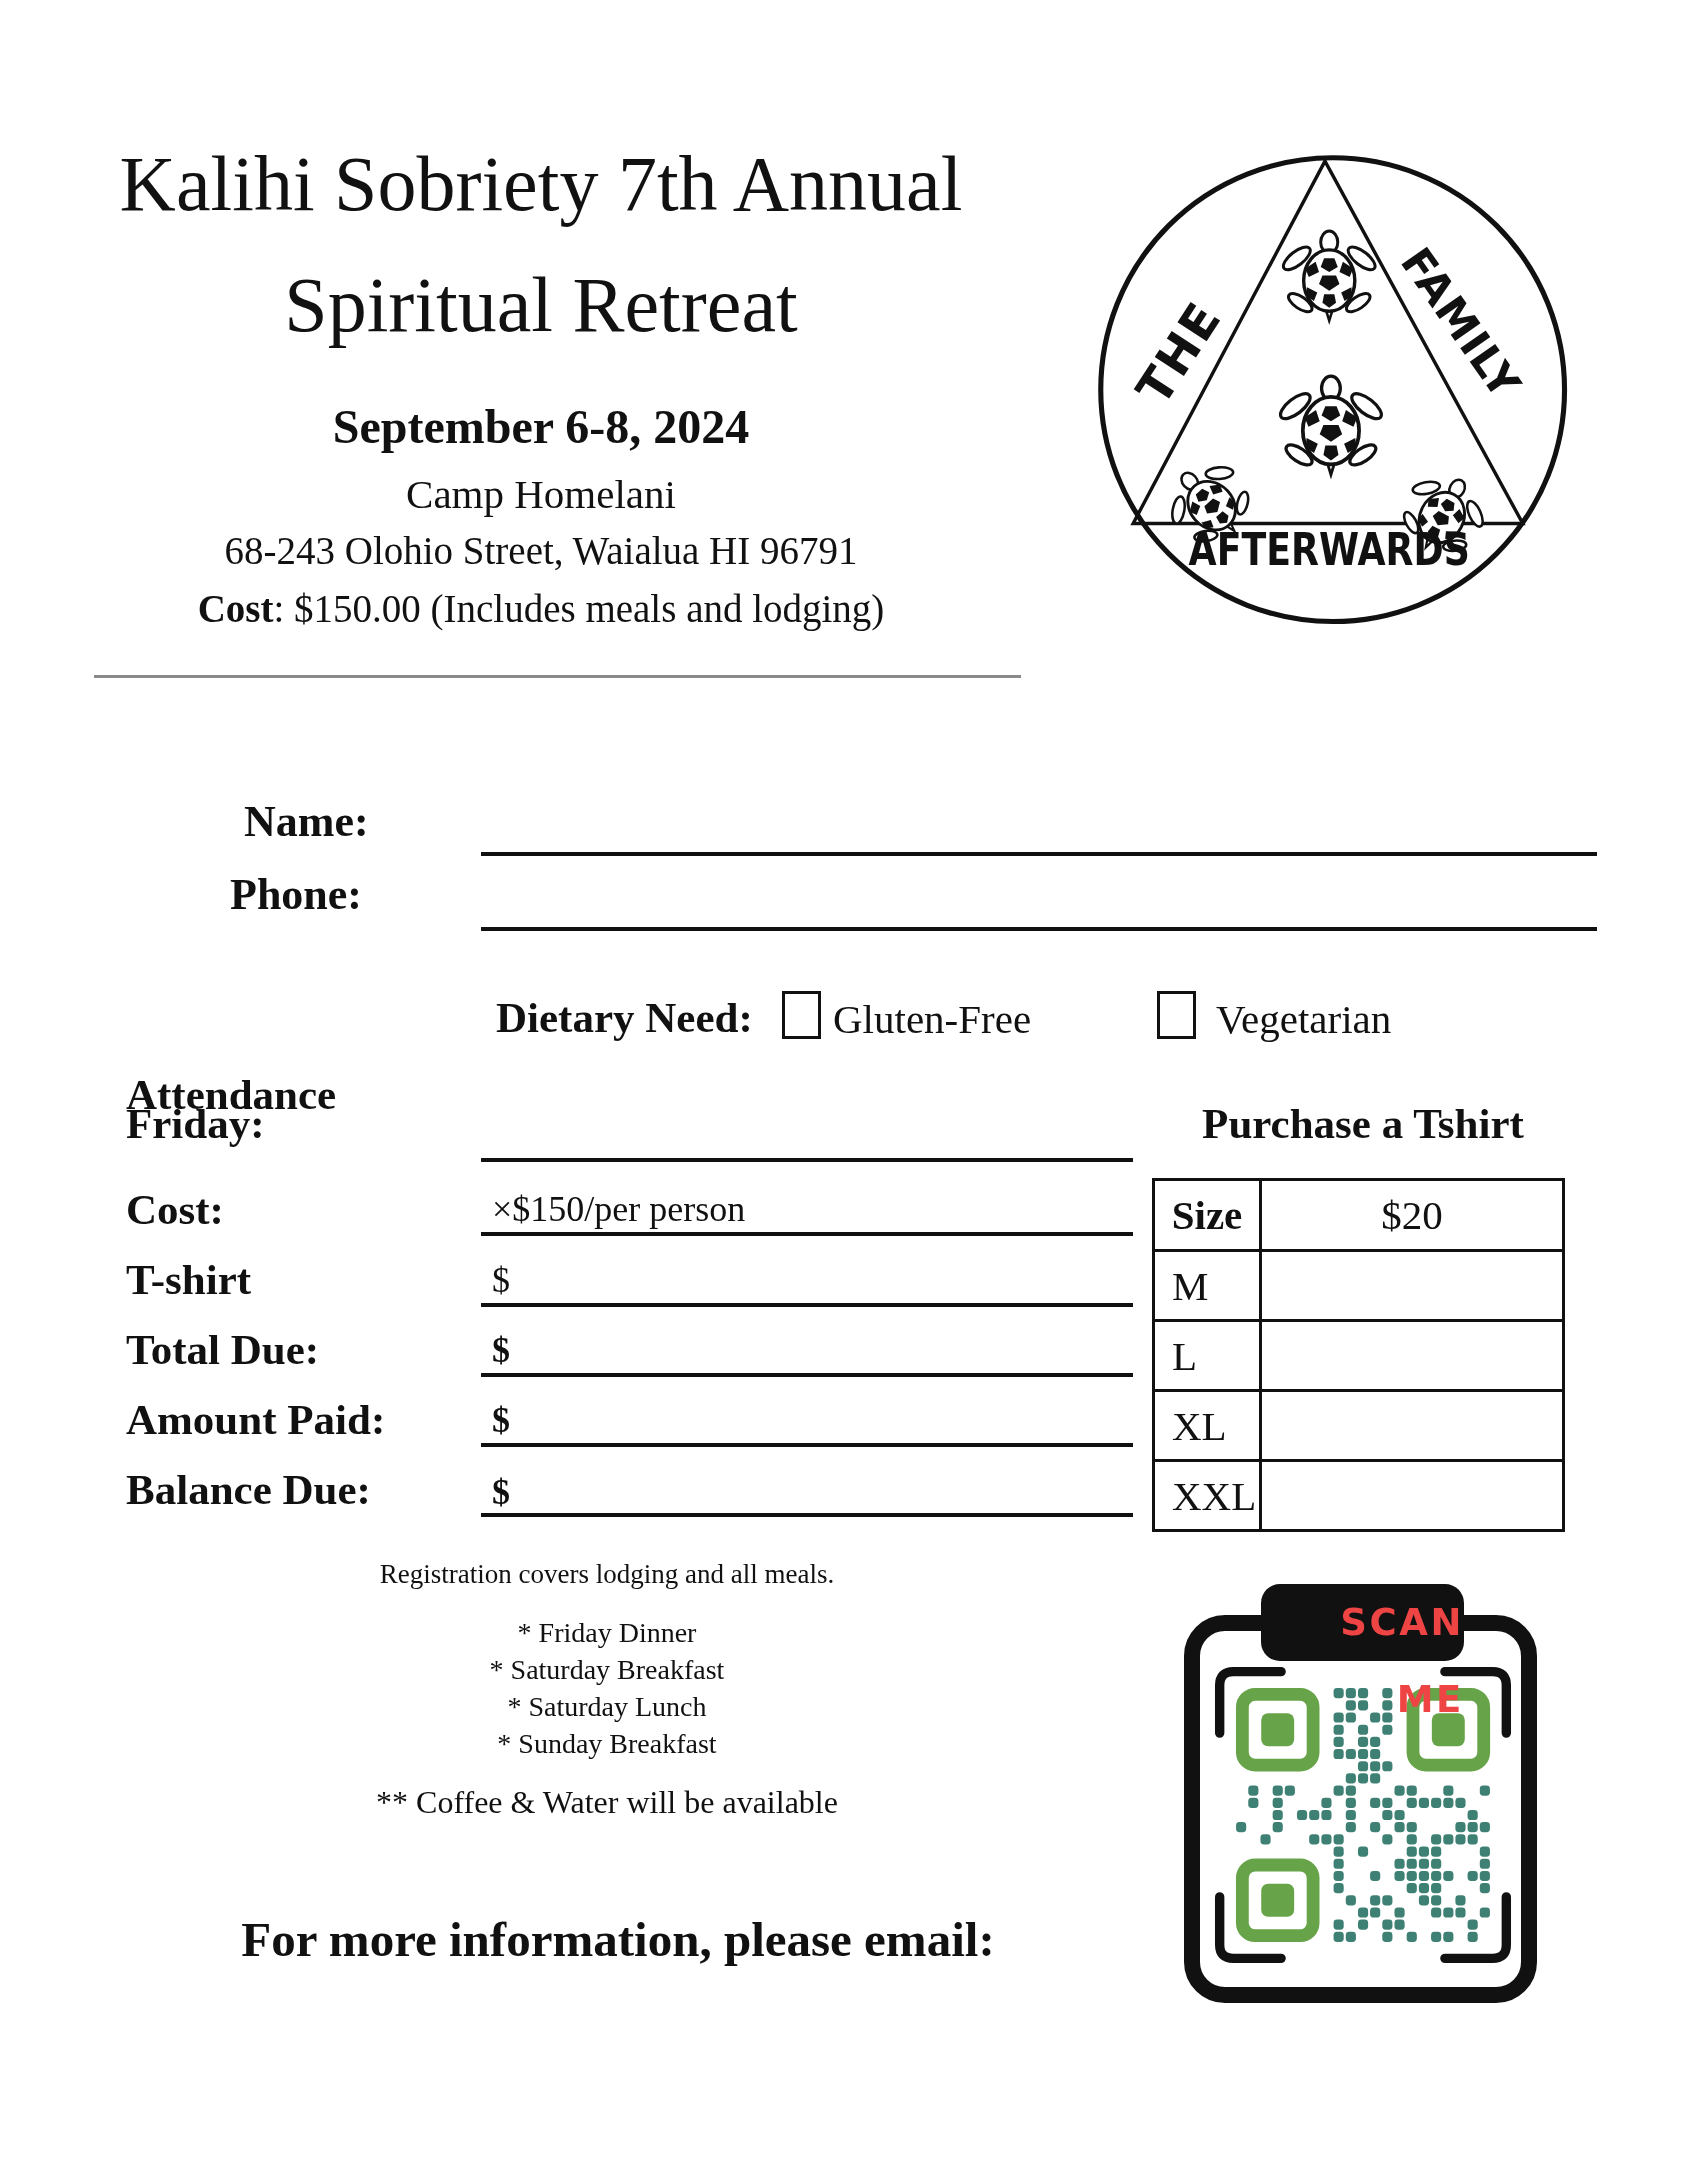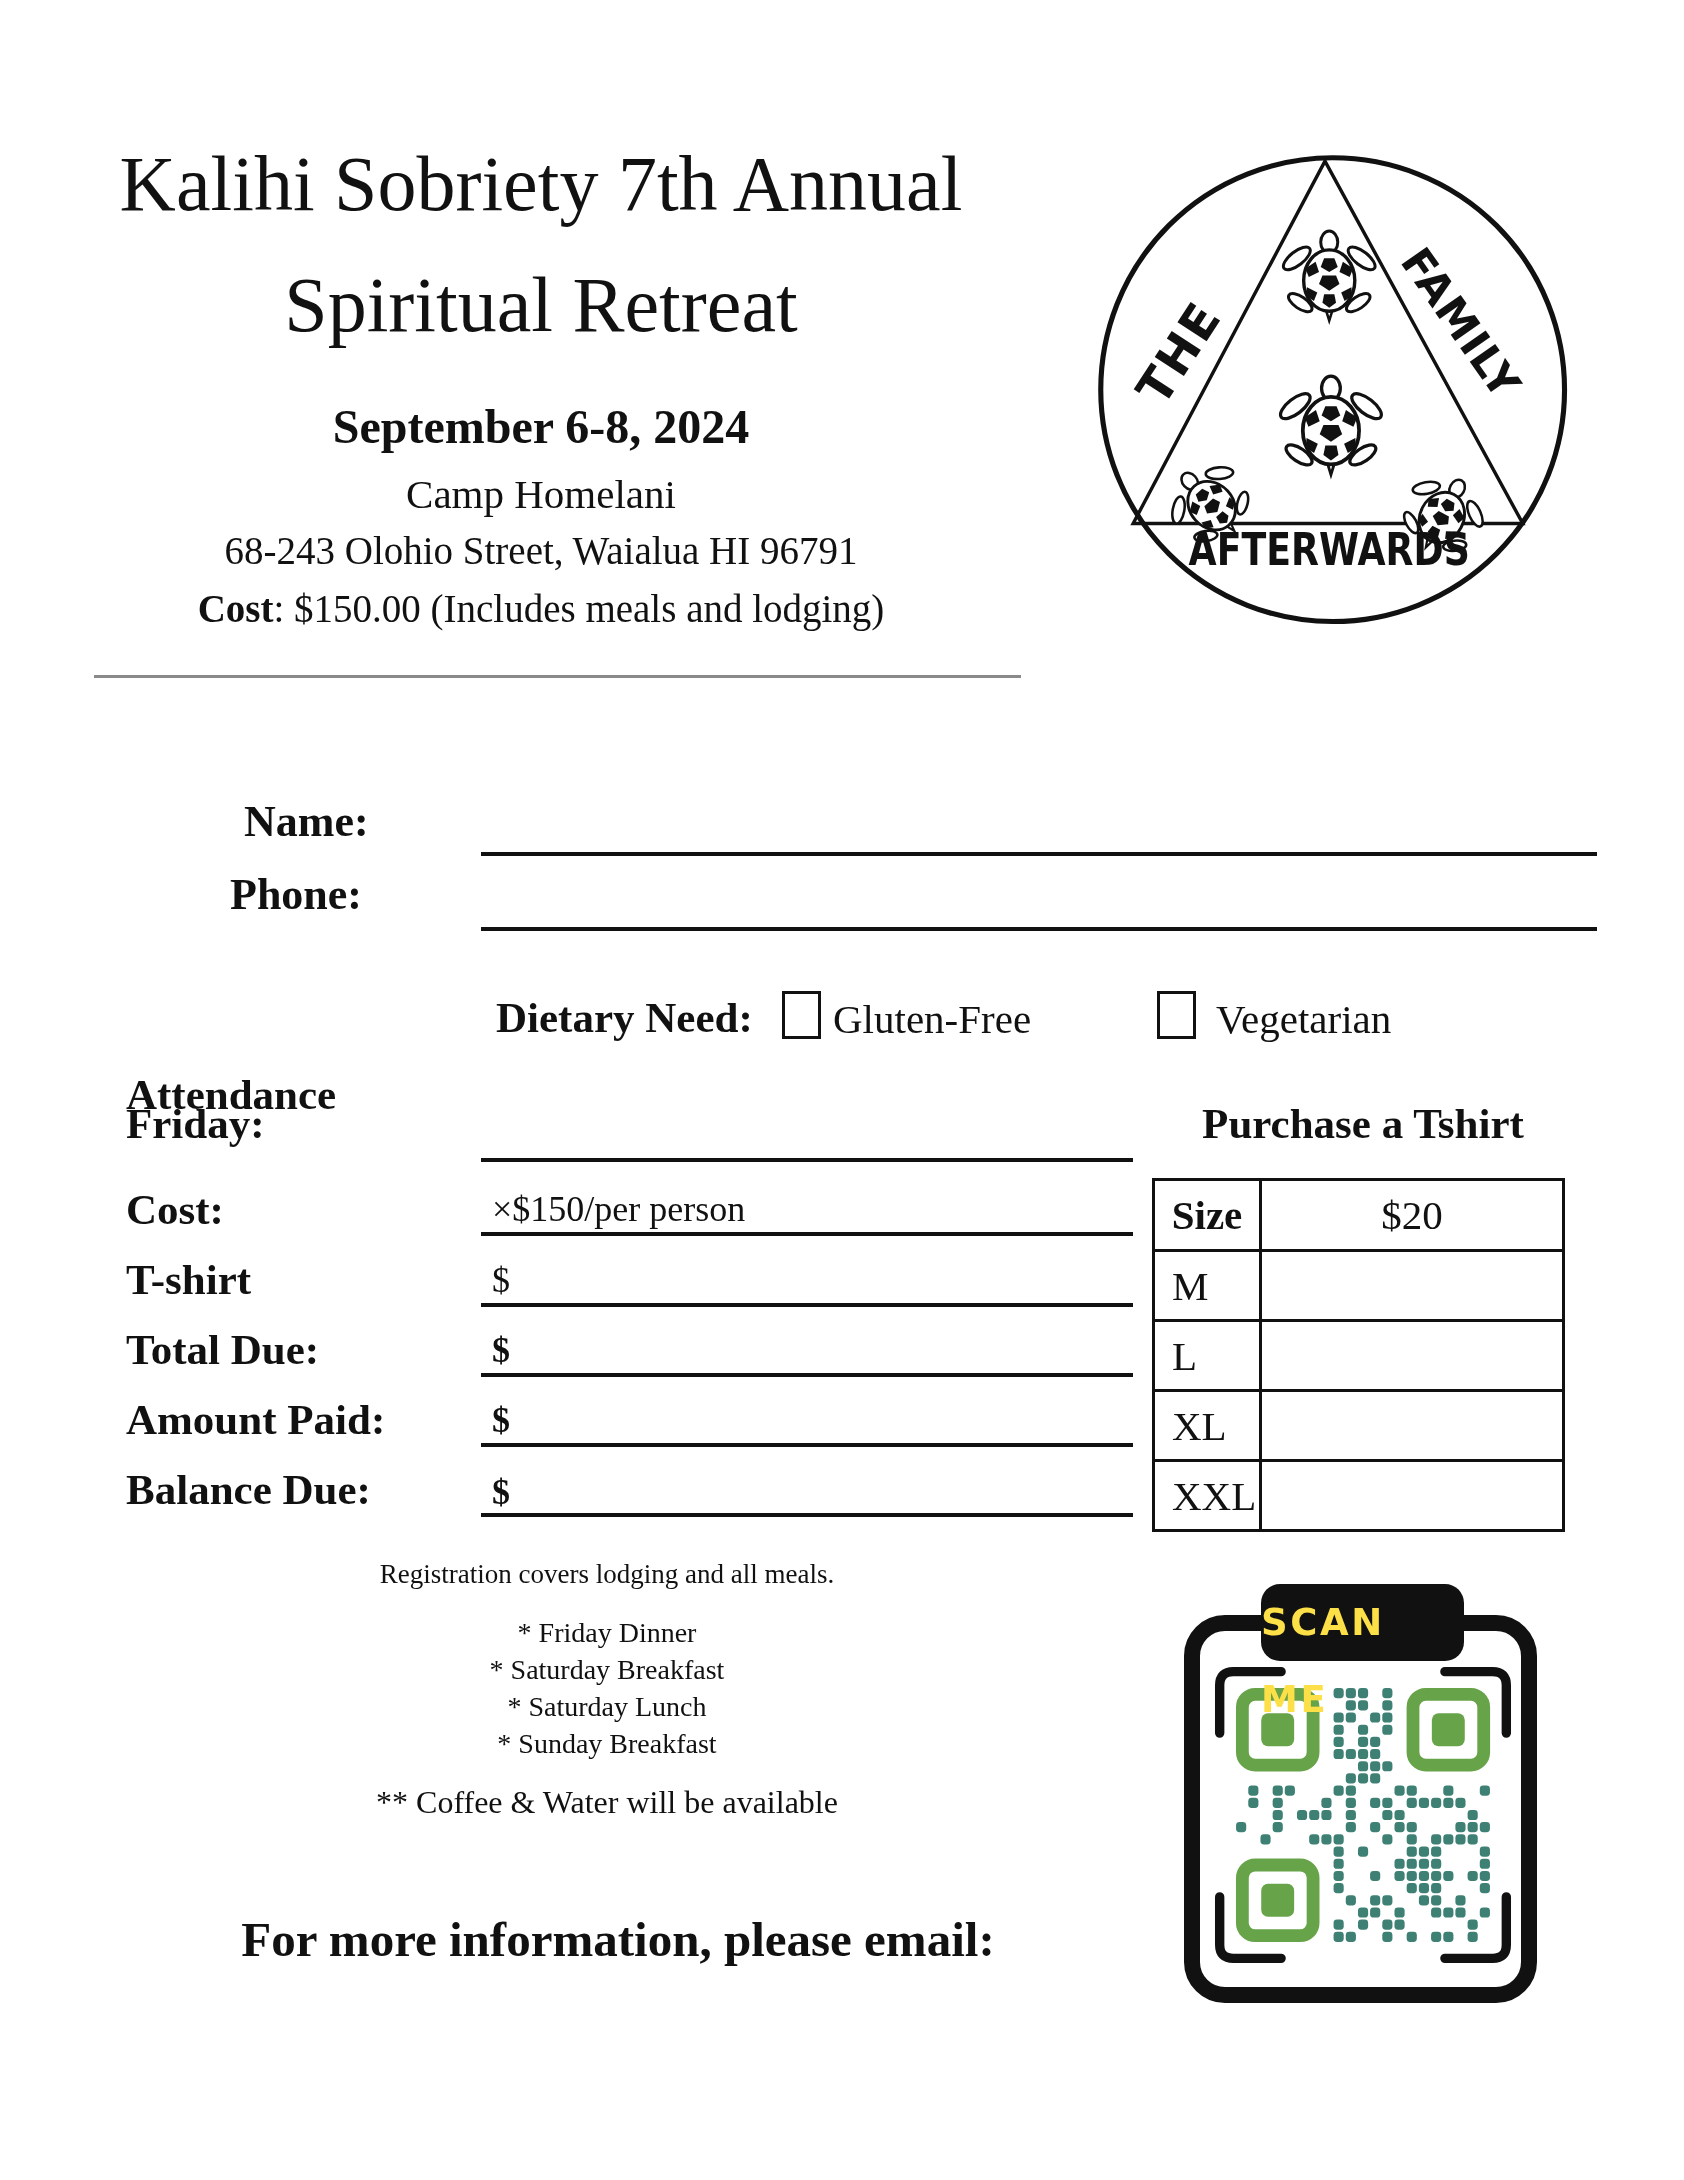--- a/index.html
+++ b/index.html
@@ -14,22 +14,22 @@
   .lbl{font-size:43px;font-weight:bold;line-height:1.05;}
   .val{font-size:36px;line-height:1.05;}
   #shirt-table{border-collapse:collapse;}
   #shirt-table td{border:3.4px solid #111;font-size:41px;padding:0 0 0 17px;}
   #shirt-table td.hdr1{font-weight:bold;text-align:center;padding:0;}
   #shirt-table td.hdr2{text-align:center;padding:0;}
   #shirt-table td.fill{padding:0;}
   .qr-frame{position:absolute;left:1184px;top:1615px;width:353px;height:388px;
             border:16px solid #111;border-radius:41px;background:#fff;box-sizing:border-box;}
   .scan-pill{position:absolute;left:1261px;top:1584px;width:203px;height:77px;background:#111;
-             border-radius:19px;color:#fde047;font-family:"DejaVu Sans","Liberation Sans",sans-serif;
-             font-weight:bold;font-size:37px;letter-spacing:2.6px;text-align:left;line-height:77px;z-index:3;}
+             border-radius:19px;color:#ef4444;font-family:"DejaVu Sans","Liberation Sans",sans-serif;
+             font-weight:bold;font-size:37px;letter-spacing:2.6px;text-align:right;line-height:77px;z-index:3;}
   .meals{position:absolute;left:181px;top:1559px;width:852px;text-align:center;}
   .meals .intro{font-size:27px;margin-bottom:24px;}
   .meals .item{font-size:28px;line-height:37px;}
   .meals .note{font-size:32px;margin-top:22px;}
   .logo-text{font-family:"DejaVu Sans","Liberation Sans",sans-serif;font-weight:bold;fill:#111;}
 </style>
 </head>
 <body>
 
 <div id="page">

